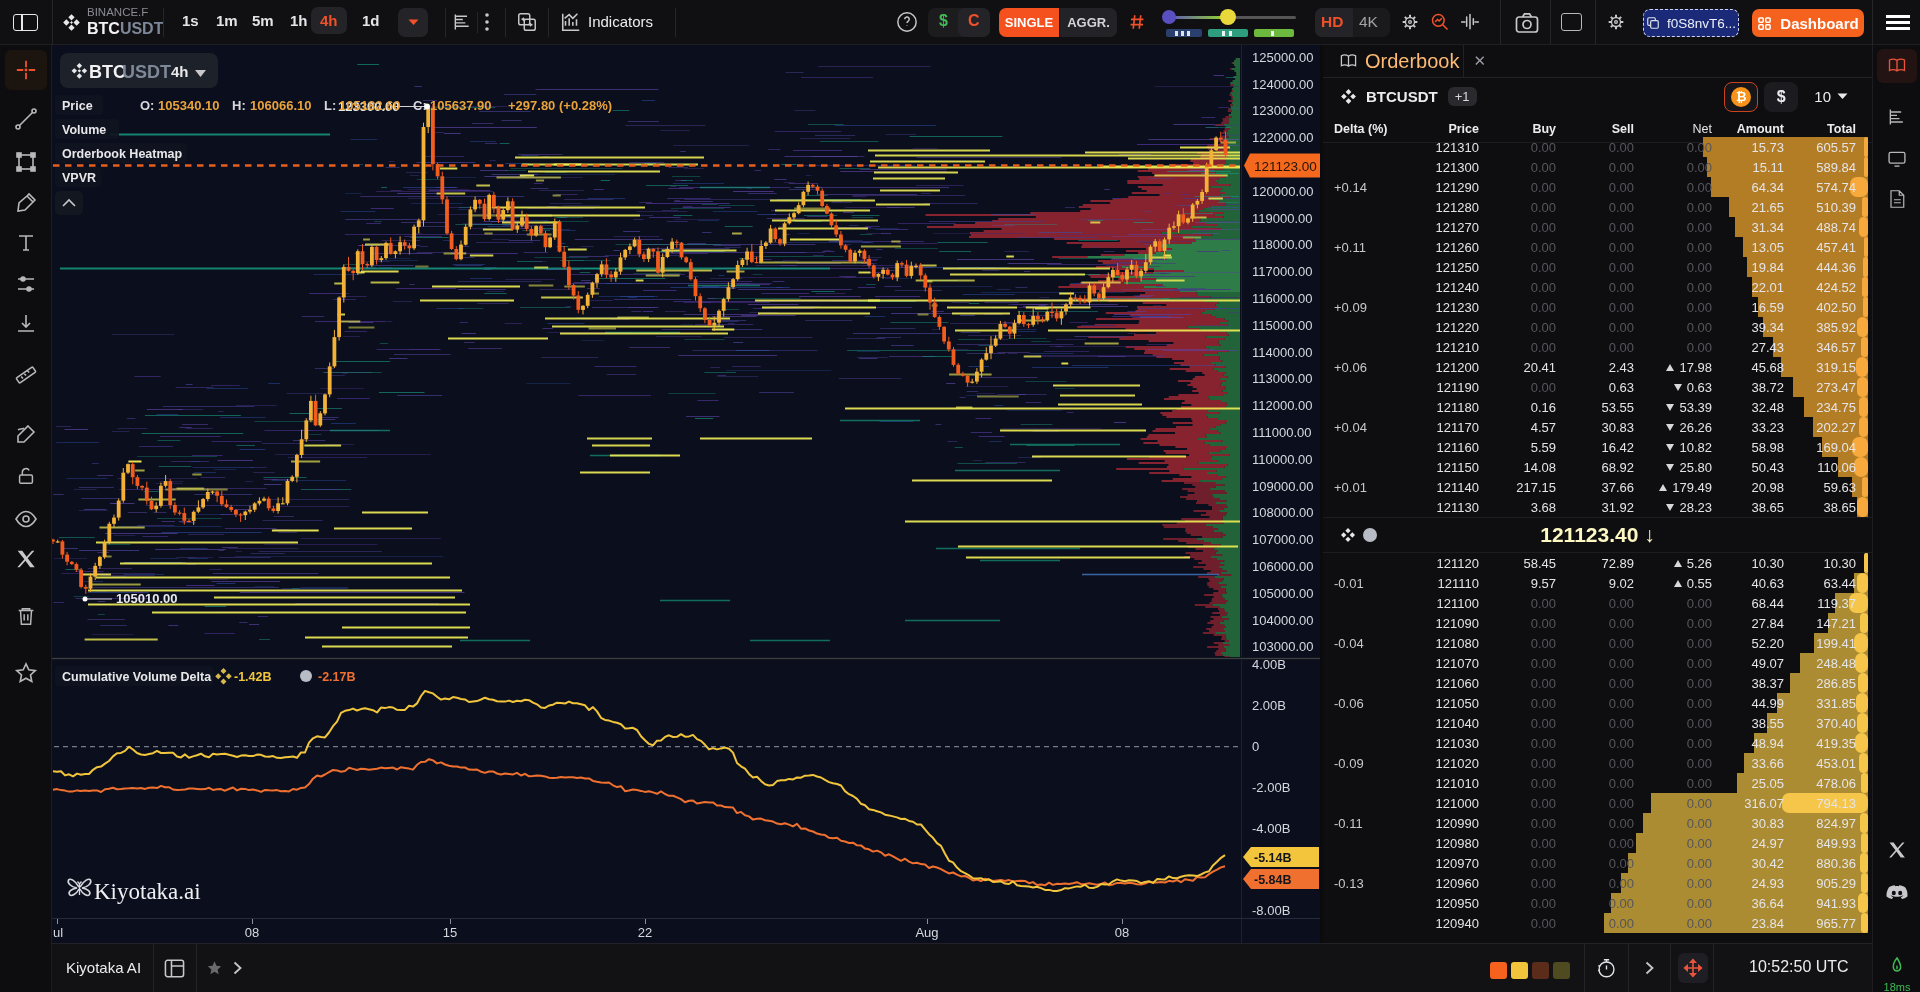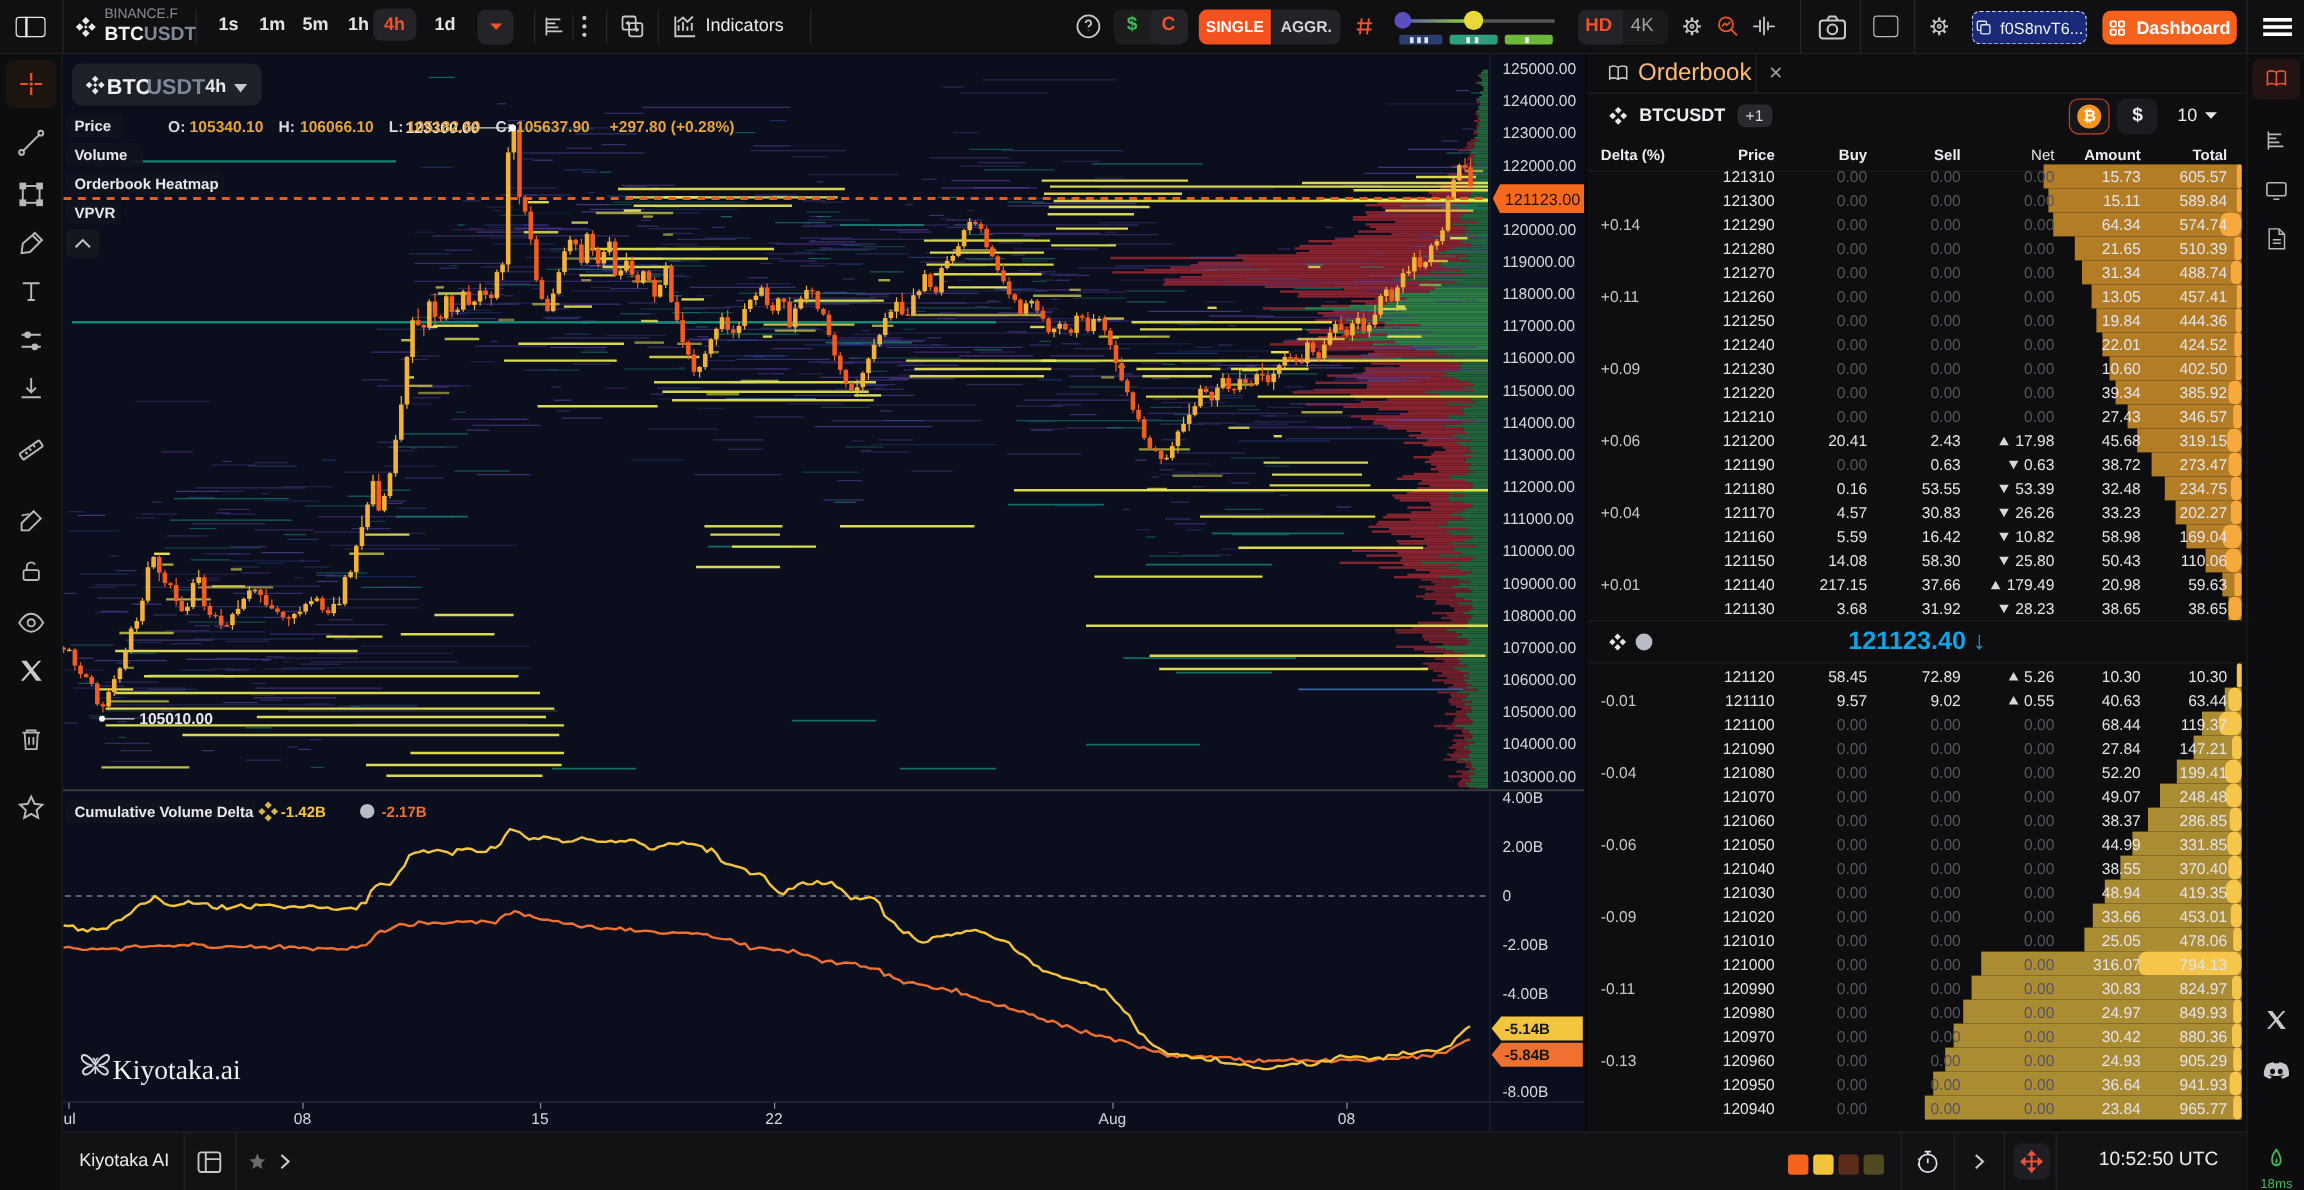--- a/index.html
+++ b/index.html
@@ -34,21 +34,21 @@
 .c2{position:absolute;left:156px;width:77px;text-align:right}
 .c3{position:absolute;left:233px;width:78px;text-align:right}
 .c4{position:absolute;left:311px;width:78px;text-align:right}
 .c5{position:absolute;left:389px;width:72px;text-align:right}
 .c6{position:absolute;left:461px;width:72px;text-align:right}
 .dim{color:#55555c}
 .tri{display:inline-block;width:0;height:0;border-left:4.5px solid transparent;border-right:4.5px solid transparent;margin-right:5px;position:relative;top:-1px}
 .triu{border-bottom:7px solid #d8d8dc}
 .trid{border-top:7px solid #d8d8dc}
 #obmid{position:absolute;left:0;top:472px;width:549px;height:36px;display:flex;align-items:center;padding-left:17px;border-top:1px solid #1d1d21;border-bottom:1px solid #1d1d21}
-#midpx{position:absolute;left:0;width:549px;text-align:center;font-size:21px;font-weight:700;color:#0ea5e9}
+#midpx{position:absolute;left:0;width:549px;text-align:center;font-size:21px;font-weight:700;color:#fef9c3}
 </style></head>
 <body>
 <svg width="1920" height="992" viewBox="0 0 1920 992" style="position:absolute;left:0;top:0;z-index:1">
     <rect x="52.0" y="45.0" width="1268.0" height="898.0" fill="#0b0f1d"></rect>
     <rect x="1235.6" y="58.0" width="0.0" height="2.0" fill="#6e1f2b"></rect>
     <rect x="1235.6" y="58.0" width="4.4" height="2.0" fill="#226339"></rect>
     <rect x="1234.1" y="60.0" width="0.0" height="2.0" fill="#6e1f2b"></rect>
     <rect x="1234.1" y="60.0" width="5.9" height="2.0" fill="#226339"></rect>
     <rect x="1231.7" y="62.0" width="1.0" height="2.0" fill="#6e1f2b"></rect>
     <rect x="1232.7" y="62.0" width="7.3" height="2.0" fill="#226339"></rect>
@@ -2643,21 +2643,21 @@
         <span class="c6">424.52</span>
       </div>
       <div class="obr" style="top:252px">
         <div class="bar" style="left:435.11750000000006px;width:109.9px;background:#b37d26"></div>
         <div class="bar" style="left:540.47093px;width:4.5px;background:#f7a93c;border-radius:7px"></div>
         <span class="c0">+0.09</span>
         <span class="c1">121230</span>
         <span class="c2 dim">0.00</span>
         <span class="c3 dim">0.00</span>
         <span class="c4 dim">0.00</span>
-        <span class="c5">10.60</span>
+        <span class="c5">16.59</span>
         <span class="c6">402.50</span>
       </div>
       <div class="obr" style="top:272px">
         <div class="bar" style="left:439.64383999999995px;width:105.4px;background:#b37d26"></div>
         <div class="bar" style="left:534.26018px;width:10.7px;background:#f7a93c;border-radius:7px"></div>
         <span class="c1">121220</span>
         <span class="c2 dim">0.00</span>
         <span class="c3 dim">0.00</span>
         <span class="c4 dim">0.00</span>
         <span class="c5">39.34</span>
@@ -2723,21 +2723,21 @@
         <span class="c3">16.42</span>
         <span class="c4"><i class="tri trid"></i>10.82</span>
         <span class="c5">58.98</span>
         <span class="c6">169.04</span>
       </div>
       <div class="obr" style="top:412px">
         <div class="bar" style="left:514.95362px;width:30.0px;background:#b37d26"></div>
         <div class="bar" style="left:531.23261px;width:13.8px;background:#f7a93c;border-radius:7px"></div>
         <span class="c1">121150</span>
         <span class="c2">14.08</span>
-        <span class="c3">58.30</span>
+        <span class="c3">68.92</span>
         <span class="c4"><i class="tri trid"></i>25.80</span>
         <span class="c5">50.43</span>
         <span class="c6">110.06</span>
       </div>
       <div class="obr" style="top:432px">
         <div class="bar" style="left:528.72101px;width:16.3px;background:#b37d26"></div>
         <div class="bar" style="left:539.2724599999999px;width:5.7px;background:#f7a93c;border-radius:7px"></div>
         <span class="c0">+0.01</span>
         <span class="c1">121140</span>
         <span class="c2">217.15</span>

